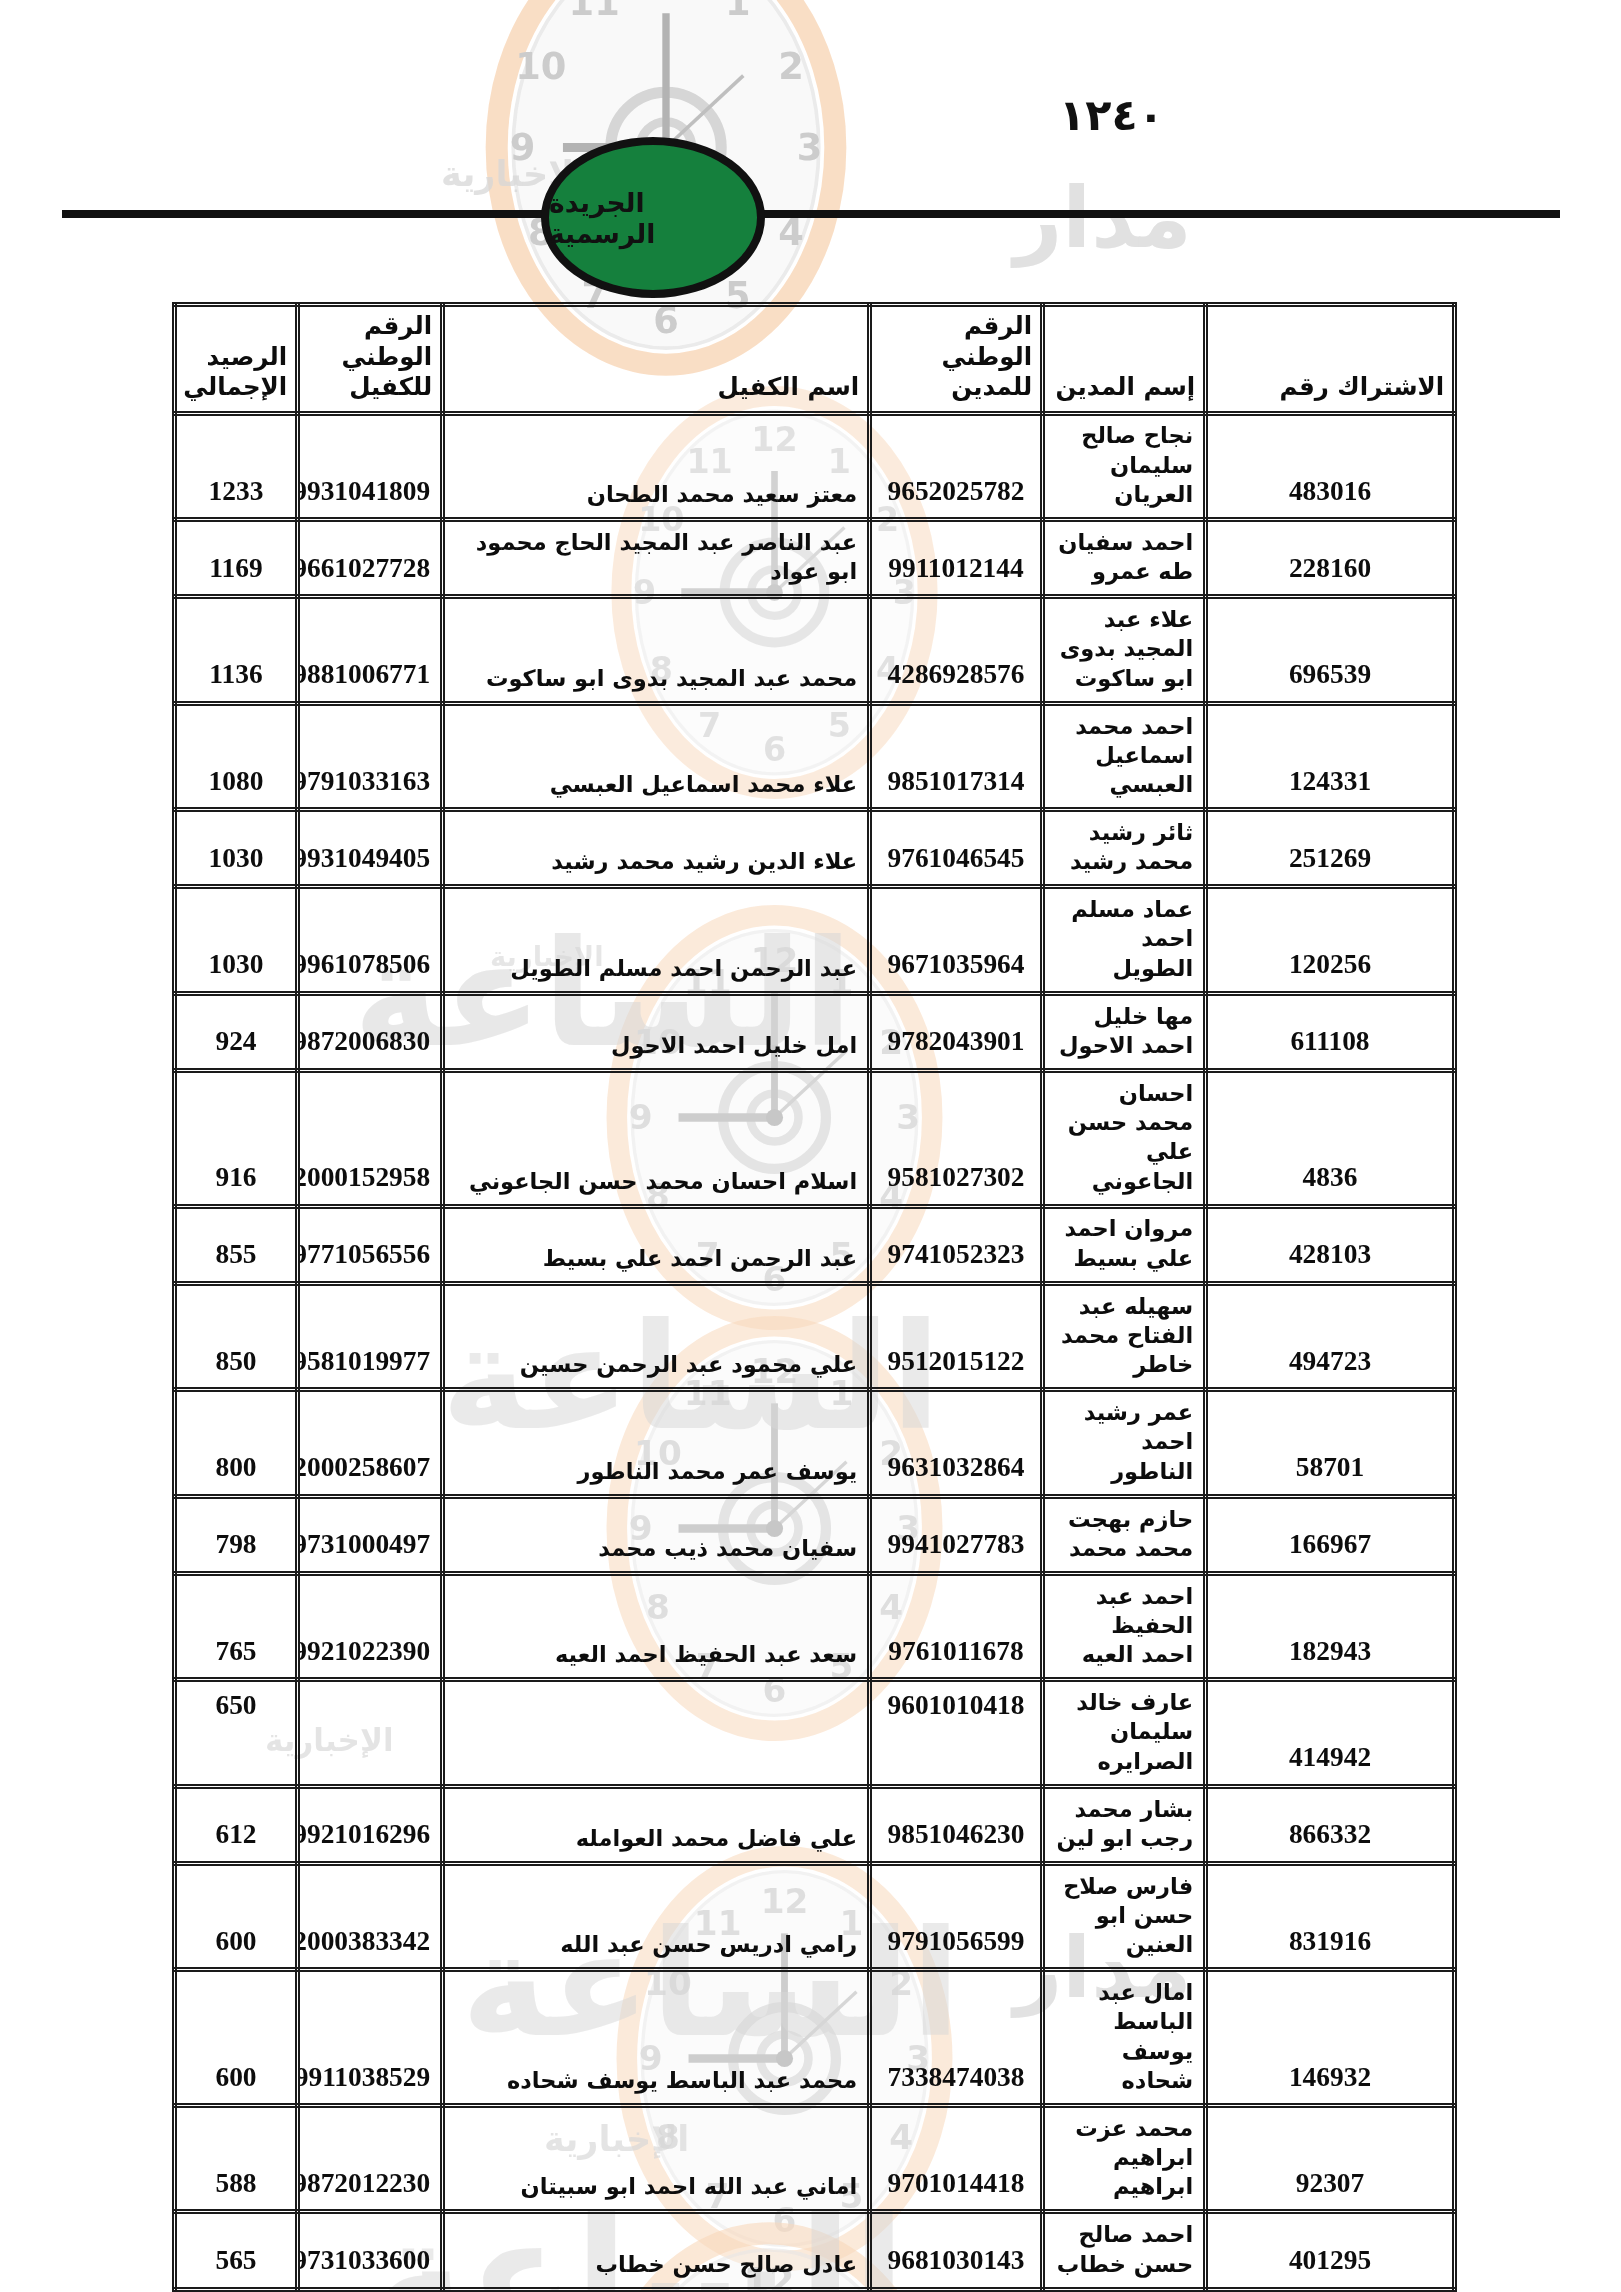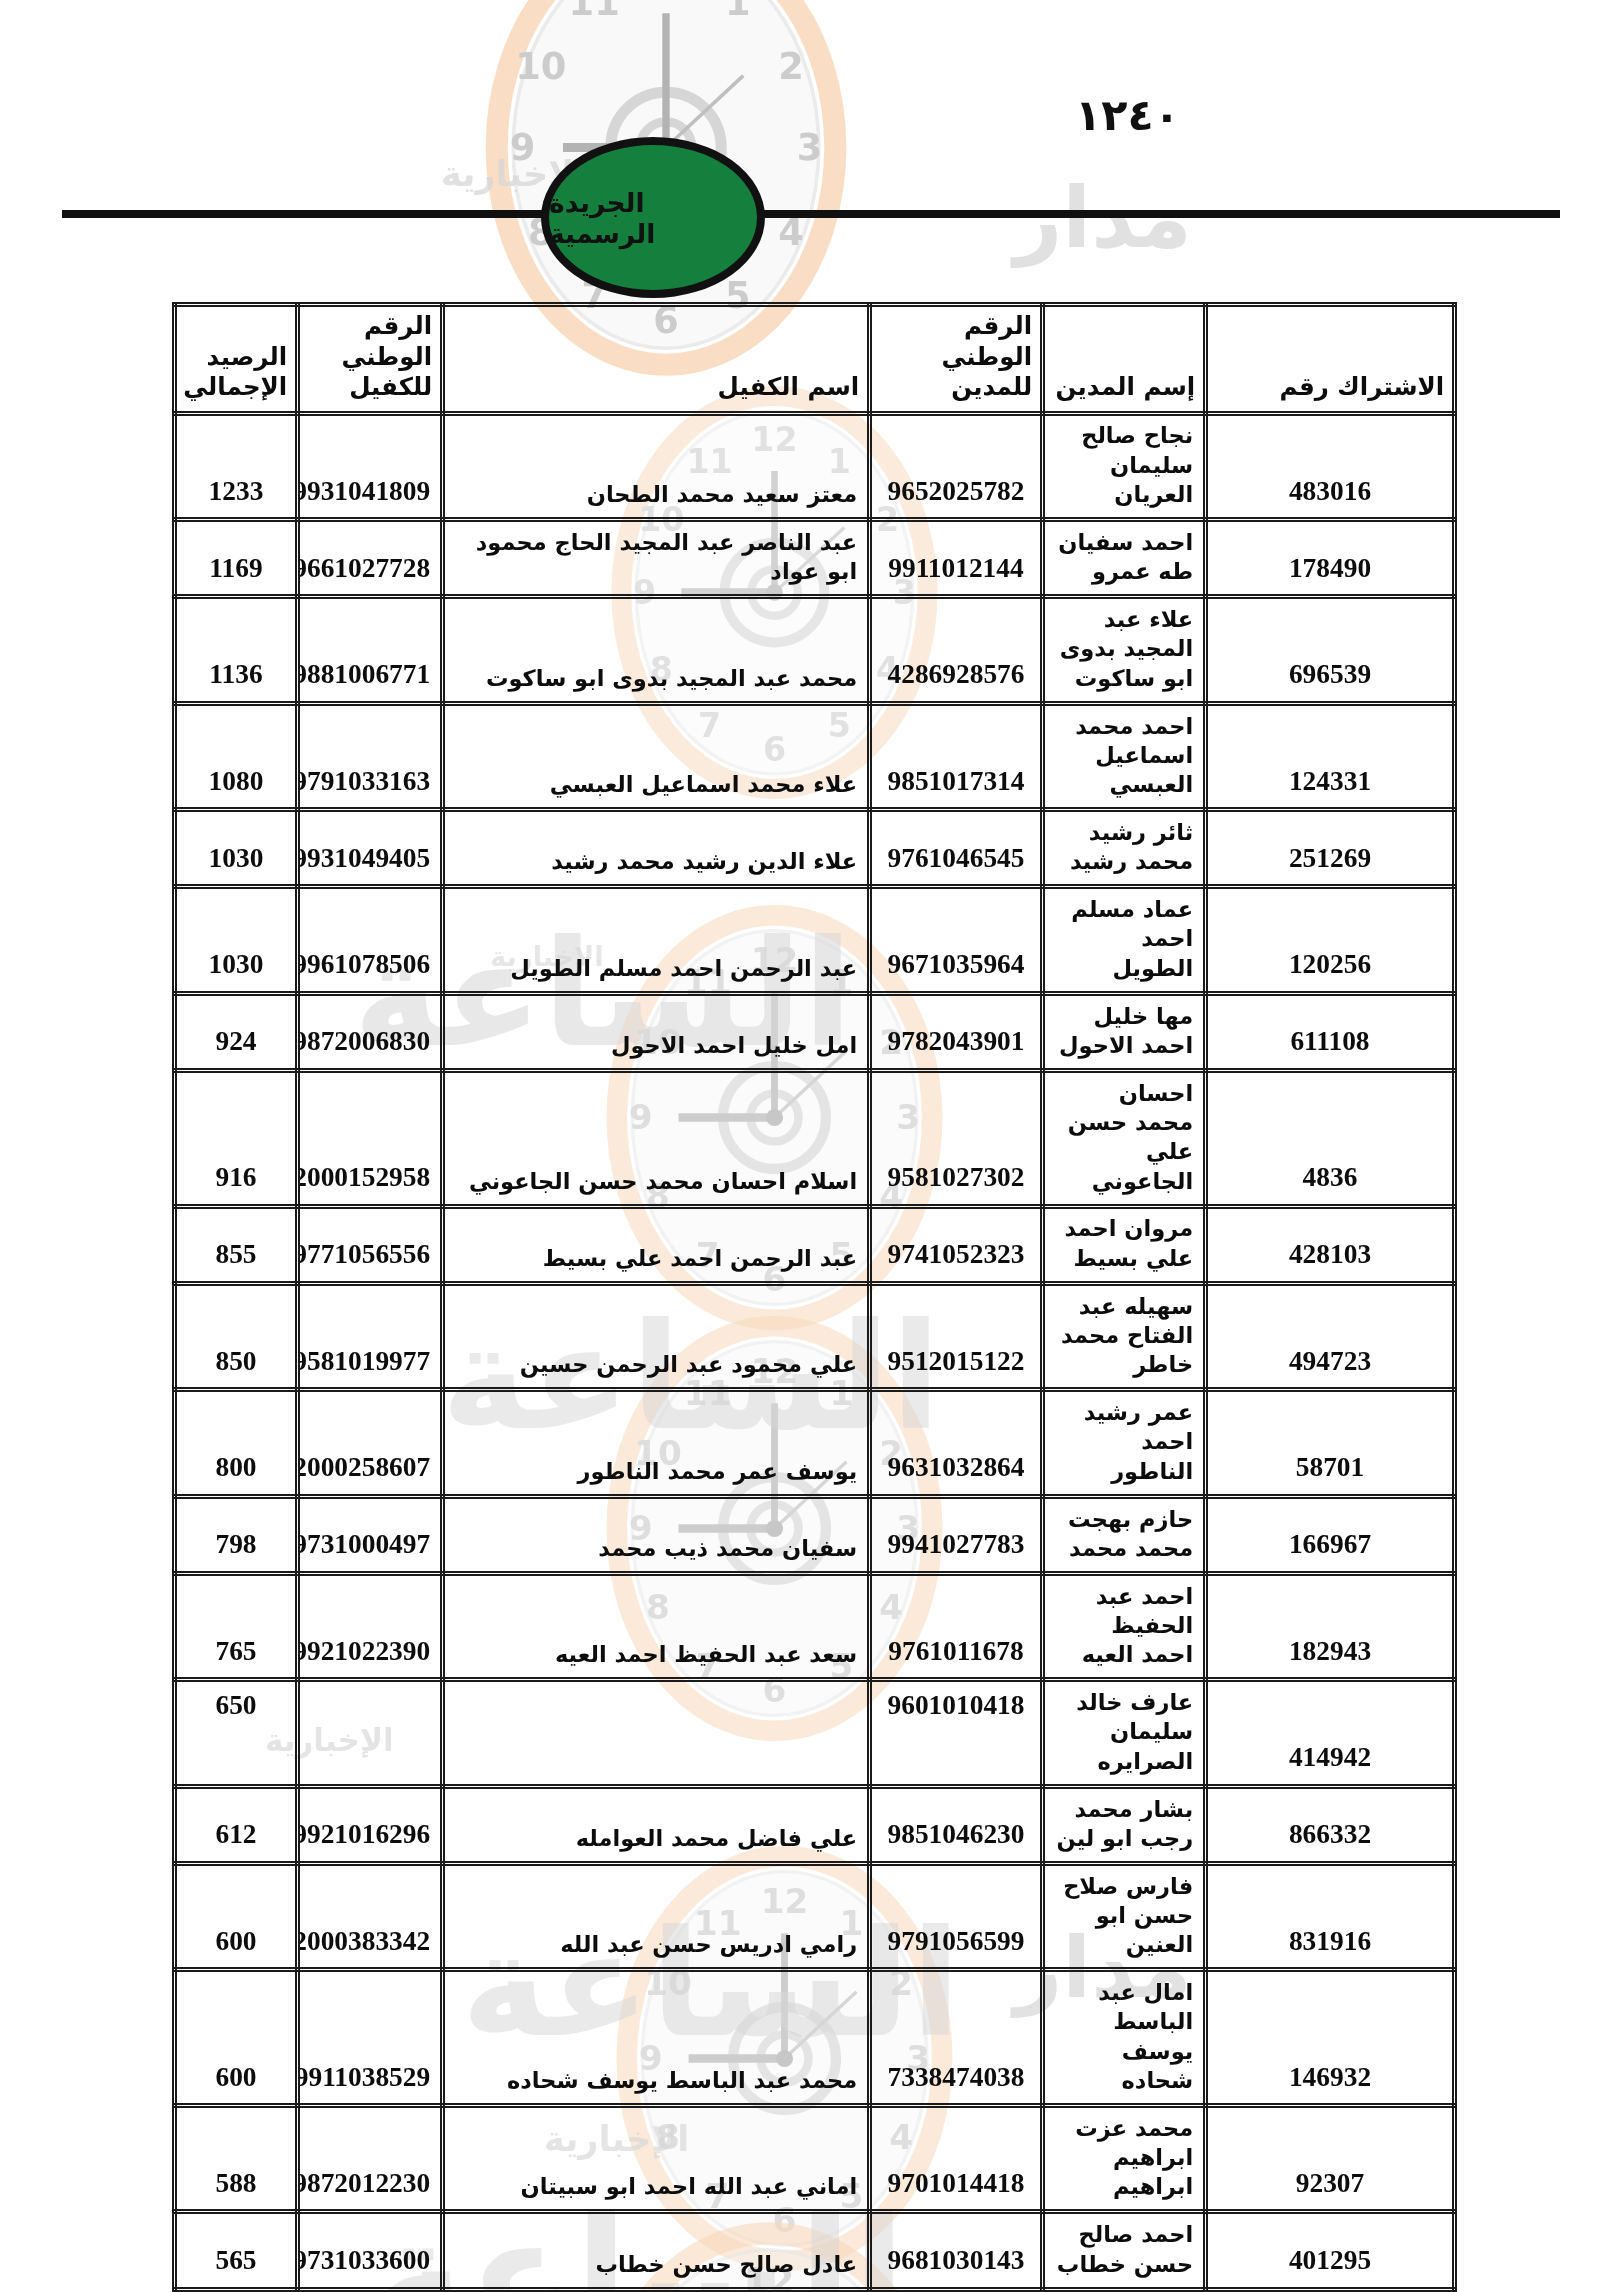--- a/index.html
+++ b/index.html
@@ -20,21 +20,21 @@
   
   .hdr-rule{position:absolute;left:62px;top:210px;width:1498px;height:7.8px;background:#111;z-index:1;}
   .banner{
     position:absolute;left:541px;top:137px;width:208px;height:145px;
     background:#15803d;border:8.8px solid #111;border-radius:50%;
     display:flex;align-items:center;justify-content:center;z-index:2;
   }
   .banner span{font-size:26.5px;font-weight:bold;color:#111;}
   .page-num{
     position:absolute;left:1059px;top:90px;width:137px;z-index:2;
-    font-size:43px;font-weight:bold;color:#111;text-align:center;
+    font-size:43px;font-weight:bold;color:#111;text-align:left;
     font-family:"DejaVu Sans",sans-serif;
   }
   
   table.gz{
     position:absolute;left:172px;top:302px;width:1279px;z-index:1;
     border-collapse:collapse;table-layout:fixed;
     background:transparent;
   }
   table.gz th,table.gz td{
     border:5.9px double #1a1a1a;
@@ -153,21 +153,21 @@
     <tbody>
         <tr style="height: 49px;">
           <td class="num c-sub">483016</td>
           <td class="name c-debtor">نجاح صالح سليمان العريان</td>
           <td class="num c-did">9652025782</td>
           <td class="name c-kafil">معتز سعيد محمد الطحان</td>
           <td class="num c-kid">9931041809</td>
           <td class="num c-bal">1233</td>
         </tr>
         <tr style="height: 71px;">
-          <td class="num c-sub">178490</td>
+          <td class="num c-sub">228160</td>
           <td class="name c-debtor">احمد سفيان طه عمرو</td>
           <td class="num c-did">9911012144</td>
           <td class="name c-kafil">عبد الناصر عبد المجيد الحاج محمود ابو عواد</td>
           <td class="num c-kid">9661027728</td>
           <td class="num c-bal">1169</td>
         </tr>
         <tr style="height: 51px;">
           <td class="num c-sub">696539</td>
           <td class="name c-debtor">علاء عبد المجيد بدوى ابو ساكوت</td>
           <td class="num c-did">4286928576</td>

